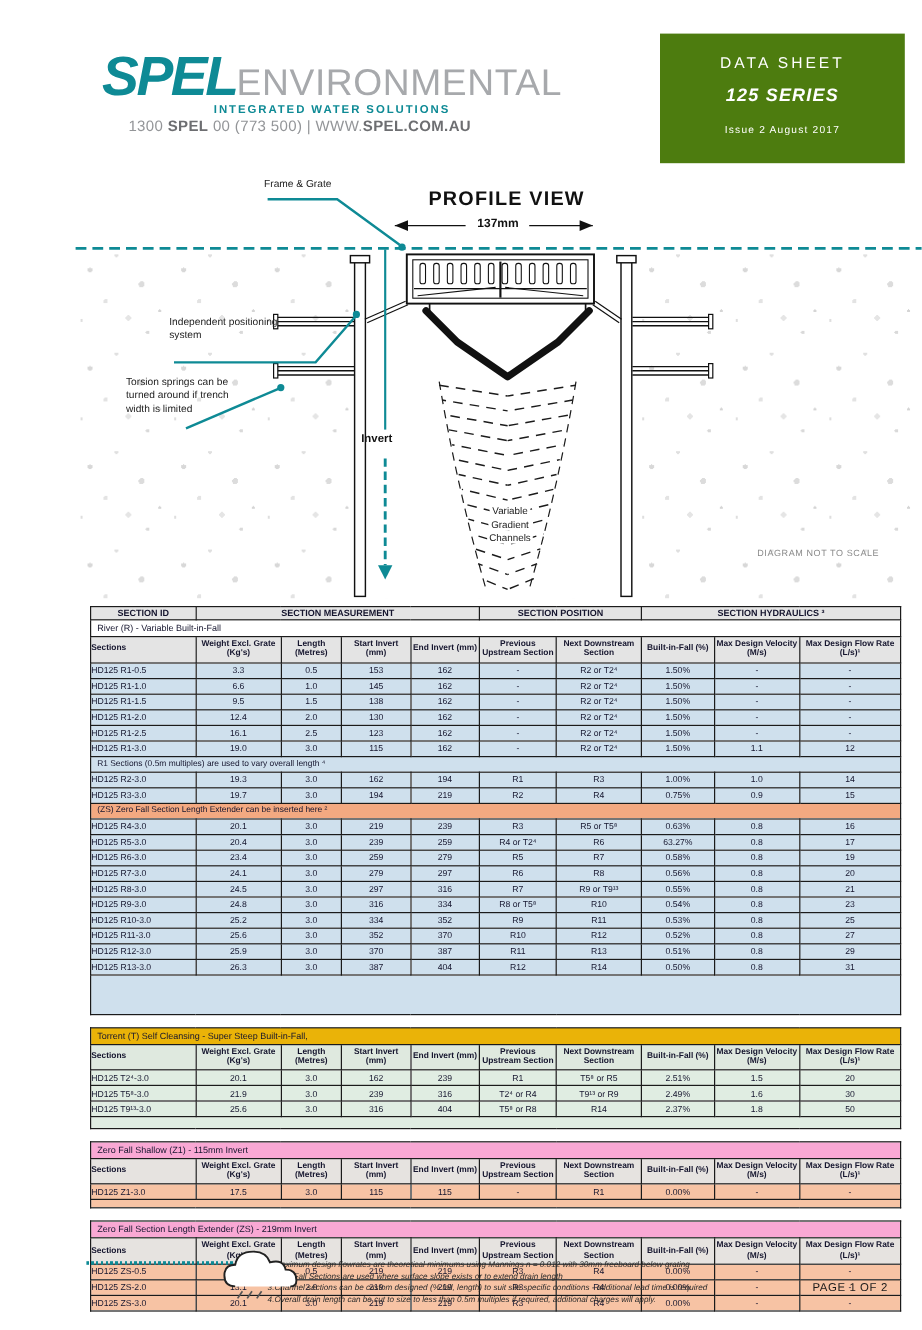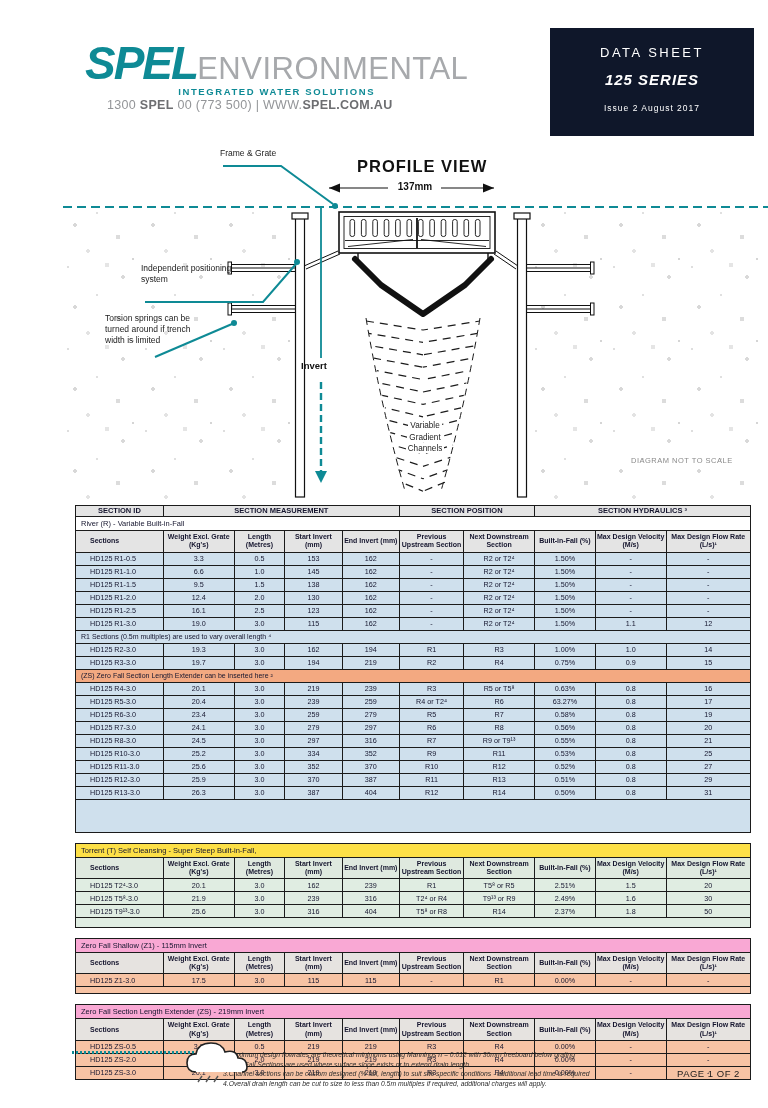--- a/index.html
+++ b/index.html
@@ -6,21 +6,21 @@
   .page{position:relative;width:768px;height:1108px;background:#fff;overflow:hidden;
         font-family:Liberation Sans, sans-serif;color:#15152e;margin-left:27px;}
 
   
   .logo{position:absolute;left:58px;top:36px;white-space:nowrap;}
   .logo-spel{font-style:italic;font-weight:bold;font-size:46px;color:#0e8a95;letter-spacing:-2px;}
   .logo-env{font-size:31px;color:#a7a9ac;letter-spacing:0.5px;}
   .logo-tag{text-align:center;color:#0e8a95;font-weight:bold;font-size:9.5px;letter-spacing:1.6px;margin-top:-4px;}
   .contact{position:absolute;left:80px;top:98px;font-size:12.5px;color:#939598;letter-spacing:0.3px;}
   .contact b{color:#6d6e71;}
-  .info-box{position:absolute;left:523px;top:28px;width:204px;height:108px;background:#0f172a;color:#ffffff;text-align:center;}
+  .info-box{position:absolute;left:523px;top:28px;width:204px;height:108px;background:#4d7c0f;color:#ffffff;text-align:center;}
   .ib1{font-size:13px;letter-spacing:2.5px;margin-top:17px;}
   .ib2{font-size:15px;font-weight:bold;font-style:italic;letter-spacing:1px;margin-top:11px;}
   .ib3{font-size:8.5px;letter-spacing:1px;margin-top:15px;}
 
   
   .diagram{position:absolute;left:0;top:145px;width:768px;height:362px;}
   .speckle{position:absolute;left:36px;top:62px;width:710px;height:292px;
     background-image:
       radial-gradient(circle 2.2px at 12px 18px,#d8d8d8 90%,transparent 91%),
       radial-gradient(circle 1.6px at 34px 6px,#e0e0e0 90%,transparent 91%),
@@ -39,29 +39,29 @@
   .channels-label{position:absolute;left:356px;top:275px;width:84px;text-align:center;font-size:8.2px;line-height:11.5px;color:#222;}
   .channels-label span{background:#fff;padding:0 2px;}
   .scale-label{position:absolute;left:604px;top:311px;font-size:7.5px;color:#8a8a8a;letter-spacing:0.5px;}
 
   
   .tables{position:absolute;left:48px;top:505px;width:676px;}
   table.dtable{width:100%;border-collapse:collapse;table-layout:fixed;font-size:7.2px;color:#15152e;}
   .dtable th,.dtable td{border:1px solid #1b1b1b;text-align:center;padding:1px 2px;height:10px;
       overflow:hidden;white-space:nowrap;}
   .dtable th{font-weight:bold;background:#e4e4e4;font-size:7px;line-height:8.2px;white-space:normal;height:auto;padding:2px 1px;}
-  .dtable .left{text-align:left;padding-left:14px;}
+  .dtable .left{text-align:left;padding-left:0;}
   .title-row td{background:#fff;font-weight:bold;font-size:8.5px;height:12px;}
   .group-row th{font-size:7.5px;padding:1px;}
   .subtitle td{background:#fff;text-align:left;font-size:7.5px;height:11px;padding-left:5px;}
   tbody.blue td{background:#cfe0ed;}
   .note td{background:#cfe0ed;text-align:left;font-size:7px;padding-left:5px;}
   .insert td{background:#f3a981;text-align:left;font-size:7px;padding-left:5px;}
   .band-blue td{background:#cfe0ed;height:30px;}
-  .sub-green td{background:#fde047;}
+  .sub-green td{background:#eab308;}
   tbody.green td{background:#e0ede2;}
   .green-t th{background:#dfe9df;}
   .band-green td{background:#e0ede2;height:7px;}
   .sub-salmon td{background:#f9a8d4;}
   tbody.salmon td{background:#f7c3a4;}
   .salmon-t th{background:#e6e3e0;}
   .band-salmon td{background:#f7c3a4;height:4px;}
   .mt{margin-top:10px;}
 
   
@@ -433,20 +433,32 @@
             <td>3.0</td>
             <td>297</td>
             <td>316</td>
             <td>R7</td>
             <td>R9 or T9¹³</td>
             <td>0.55%</td>
             <td>0.8</td>
             <td>21</td>
           </tr>
           <tr>
+            <td class="left">HD125 R9-3.0</td>
+            <td>24.8</td>
+            <td>3.0</td>
+            <td>316</td>
+            <td>334</td>
+            <td>R8 or T5⁸</td>
+            <td>R10</td>
+            <td>0.54%</td>
+            <td>0.8</td>
+            <td>23</td>
+          </tr>
+          <tr>
             <td class="left">HD125 R10-3.0</td>
             <td>25.2</td>
             <td>3.0</td>
             <td>334</td>
             <td>352</td>
             <td>R9</td>
             <td>R11</td>
             <td>0.53%</td>
             <td>0.8</td>
             <td>25</td>

